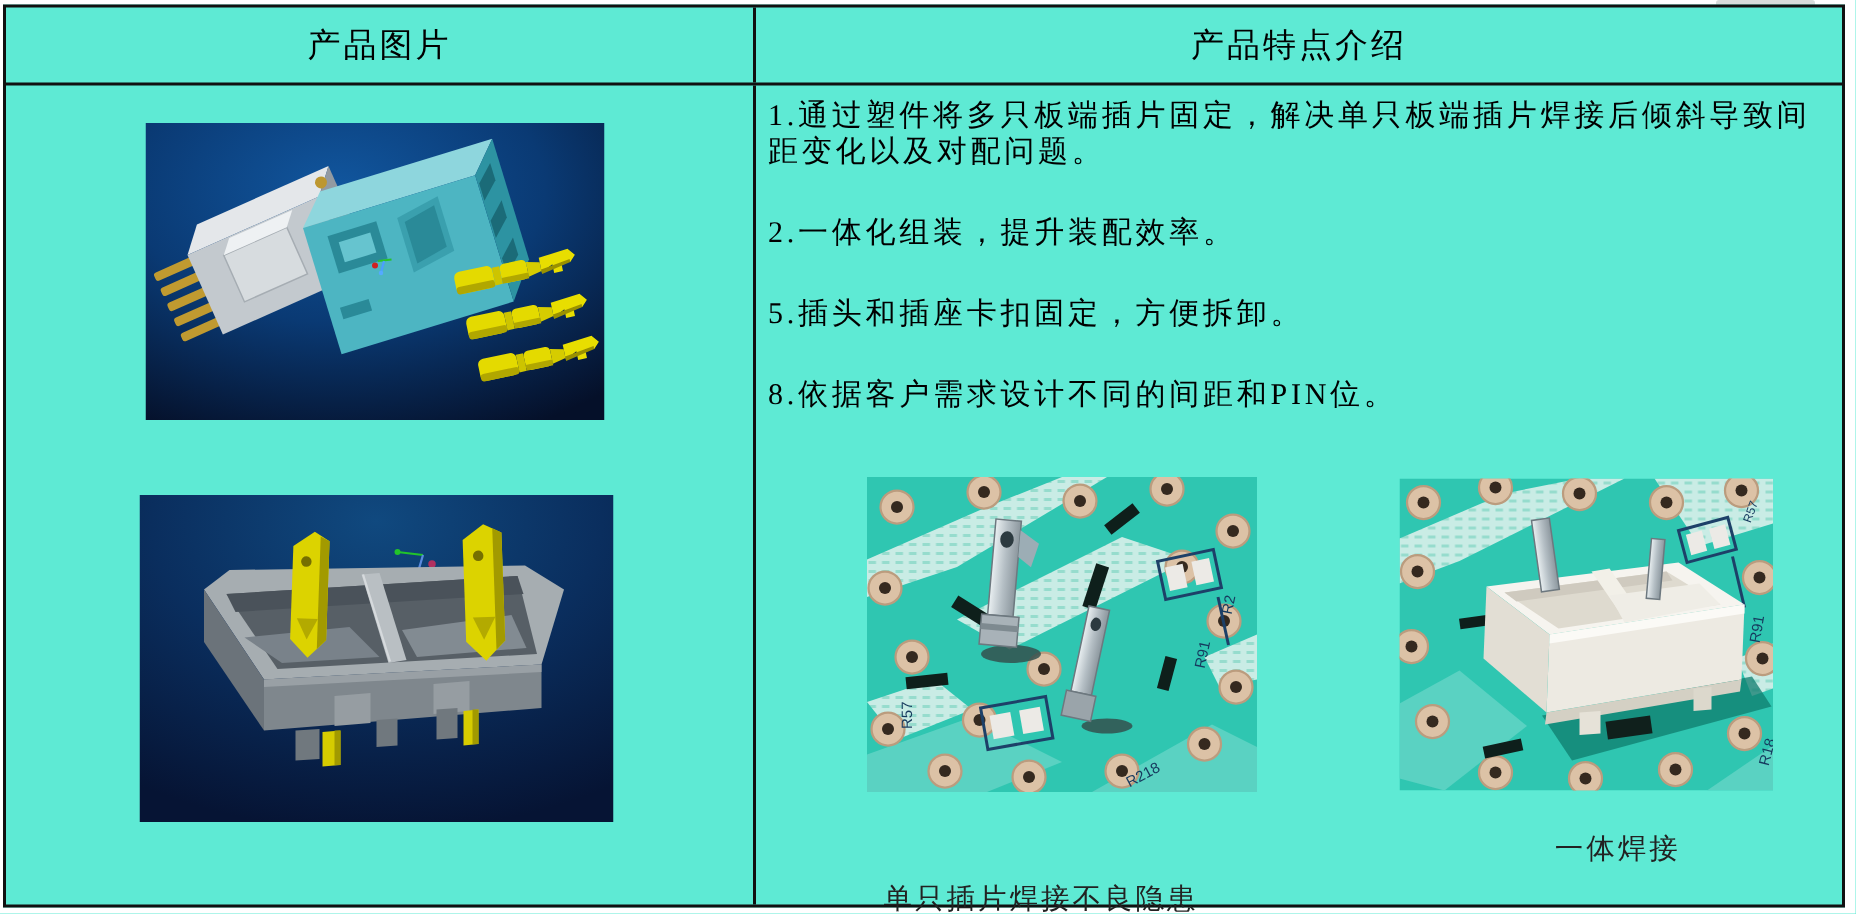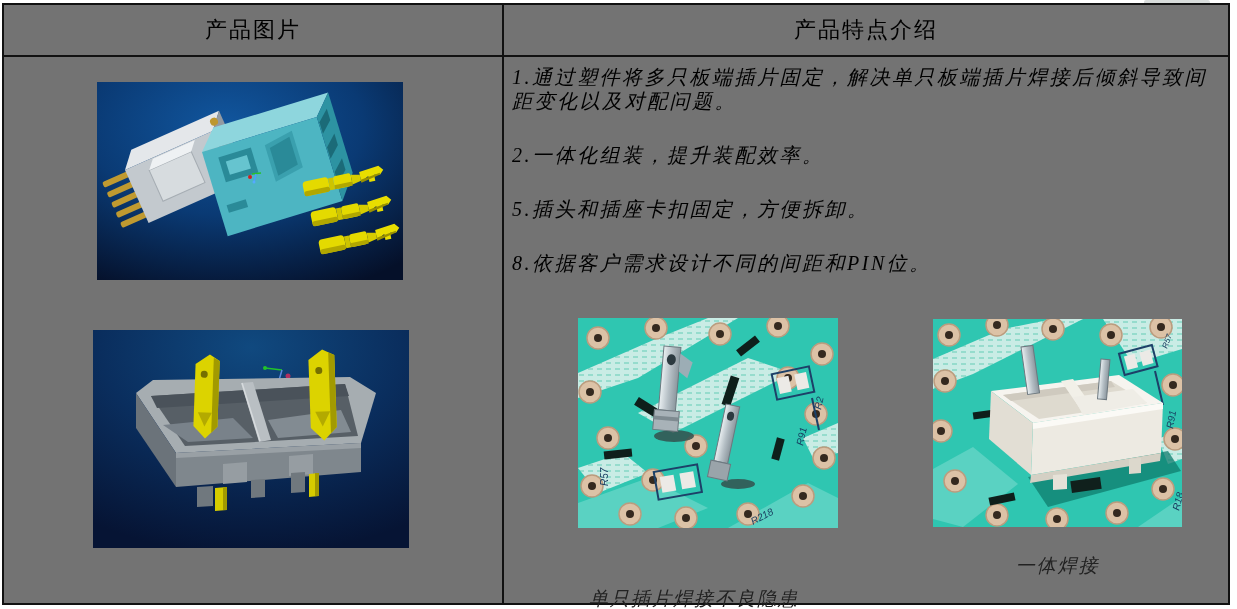--- a/index.html
+++ b/index.html
@@ -7,48 +7,48 @@
     width:1237px;height:609px;position:relative;background:#ffffff;
     font-family:"Liberation Serif","DejaVu Serif",serif;color:#000;
     overflow:hidden;
   }
   .deco-corner{
     position:absolute;left:1144px;top:0;width:66px;height:8px;
     background:#d8dcdb;border-radius:2px 2px 4px 4px;
   }
   .table-frame{
     position:absolute;left:2px;top:3px;width:1228px;height:602px;
-    border:2px solid #111;box-sizing:border-box;background:#737373;
+    border:2px solid #111;box-sizing:border-box;background:#5eead4;
   }
   .header-row{display:flex;height:52px;box-sizing:border-box;border-bottom:2px solid #111;}
   .header-cell{
     display:flex;align-items:center;justify-content:center;
     font-size:22px;letter-spacing:2px;box-sizing:border-box;
   }
   .header-cell.left{width:500px;border-right:2px solid #111;}
   .header-cell.right{flex:1;border-radius:19px;}
   .content-row{display:flex;height:546px;box-sizing:border-box;}
   .cell-images{width:500px;border-right:2px solid #111;box-sizing:border-box;position:relative;}
-  .cell-features{flex:1;position:relative;box-sizing:border-box;font-style:italic;}
+  .cell-features{flex:1;position:relative;box-sizing:border-box;}
   .render-img{position:absolute;display:block;}
   #render1{left:93px;top:25px;}
   #render2{left:89px;top:273px;}
   .features-text{padding:8px 10px 0 8px;}
   .features-text p{
     margin:0 0 30px 0;font-size:20px;line-height:24px;letter-spacing:2.5px;
   }
   .photo{position:absolute;display:block;}
   #photo1{left:74px;top:261px;}
   #photo2{left:429px;top:262px;}
   .caption{
     position:absolute;top:496px;text-align:center;
     font-size:19px;letter-spacing:2px;color:#222;
   }
   #caption1{left:60px;width:260px;margin-top:33px;}
-  #caption2{left:429px;width:249px;}
+  #caption2{left:450px;width:249px;}
   svg text{font-family:"Liberation Sans","DejaVu Sans",sans-serif;}
 </style>
 </head>
 <body>
 
 <div class="deco-corner"></div>
 
 <div class="table-frame">
 
   <div class="header-row">

